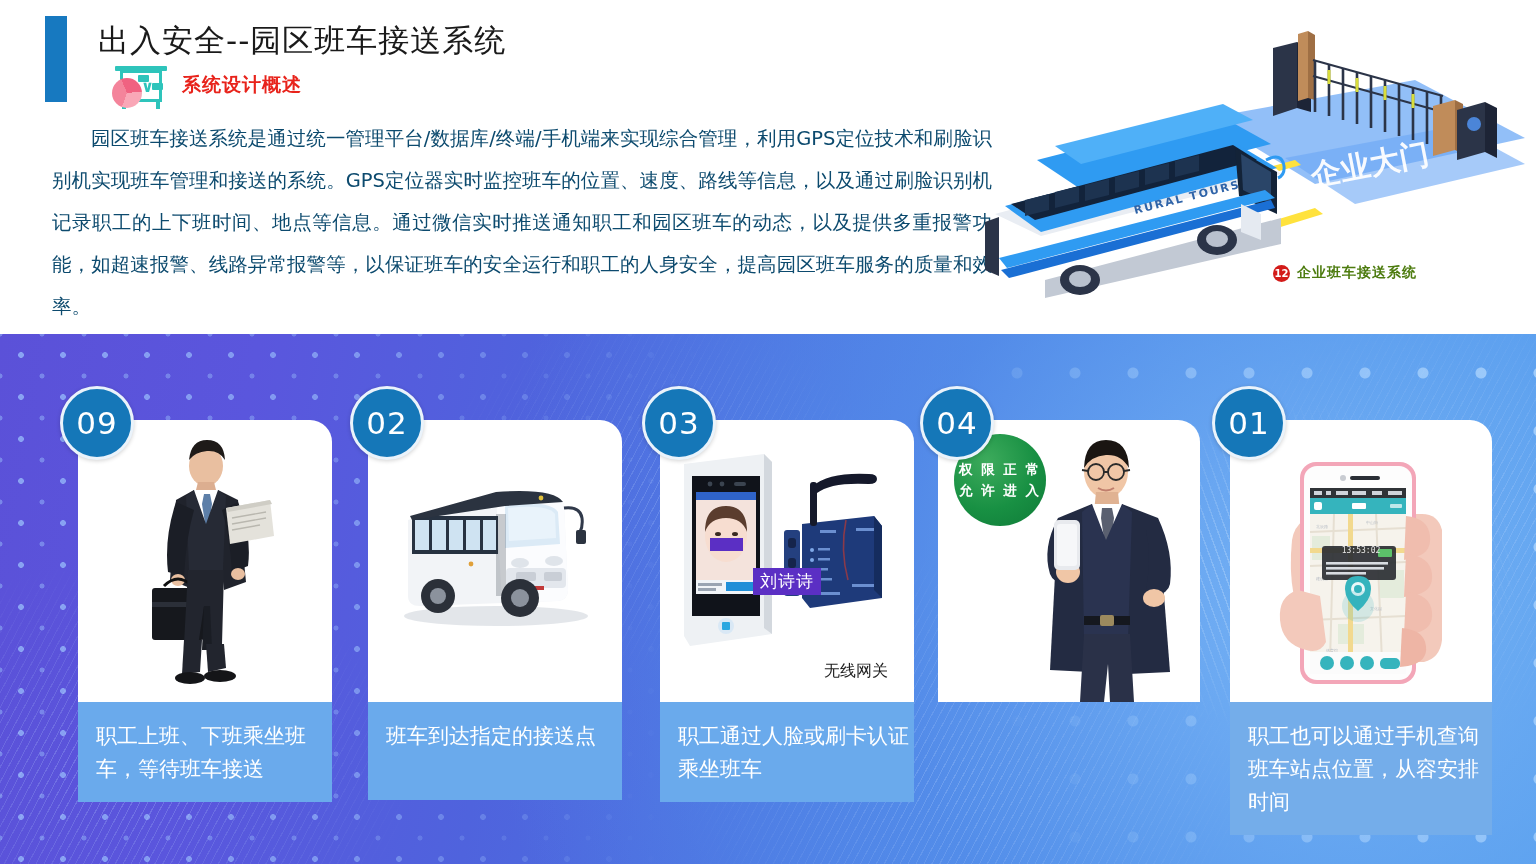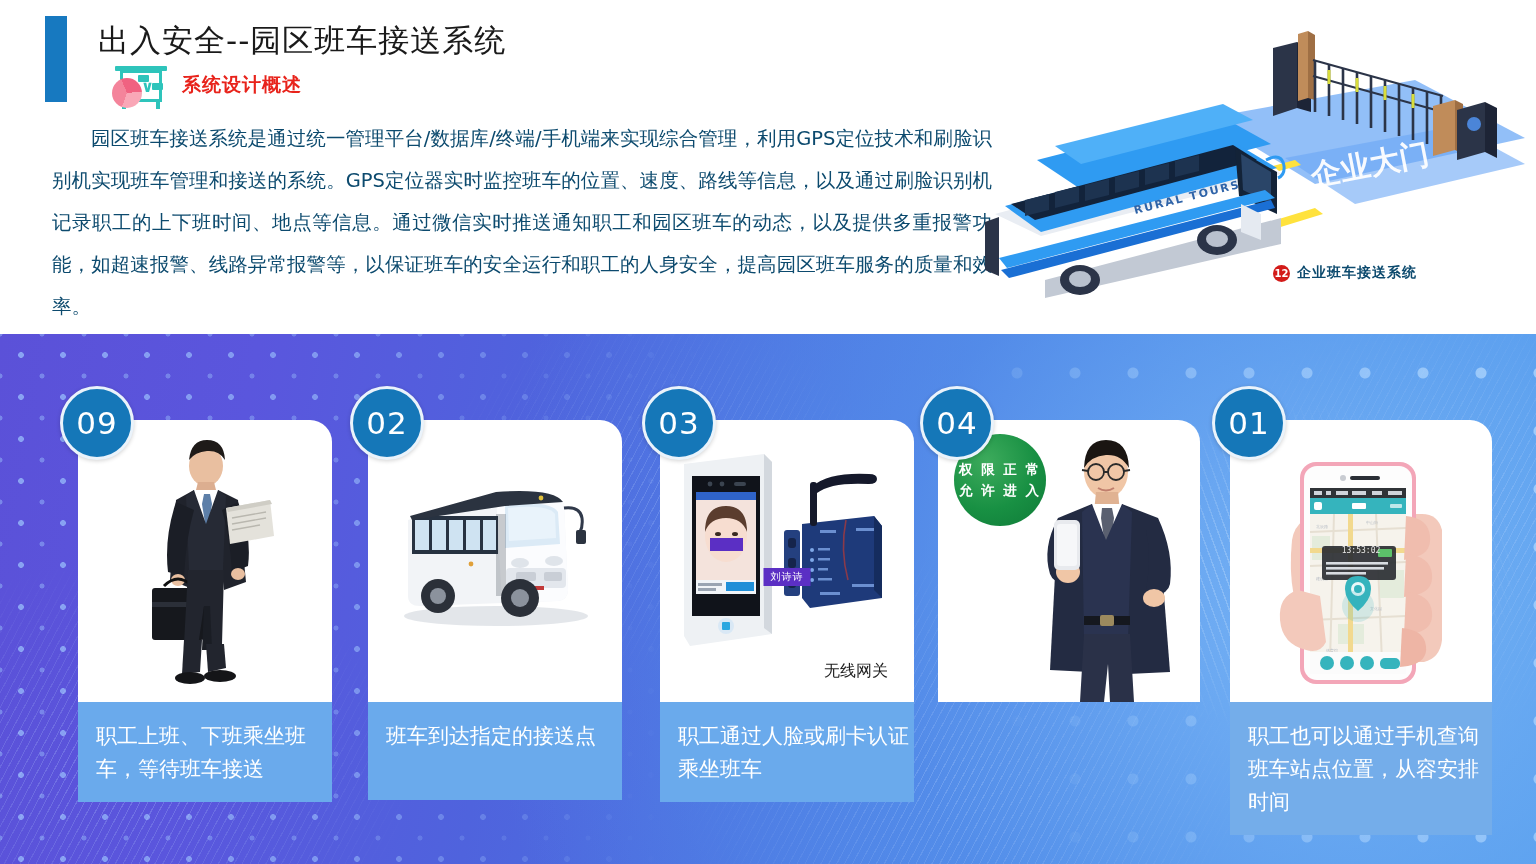--- a/index.html
+++ b/index.html
@@ -60,21 +60,21 @@
   .illus svg{position:absolute;left:0;top:0;}
   .illus-caption{
     position:absolute;left:288px;top:256px;display:flex;align-items:center;gap:7px;
   }
   .illus-badge{
     width:17px;height:17px;border-radius:50%;background:#d31b19;color:#fff;
     font-size:10px;display:flex;align-items:center;justify-content:center;
     font-family:"DejaVu Sans",sans-serif;font-weight:bold;
   }
   .illus-caption-text{
-    font-size:14px;color:#0c4a6e;font-weight:bold;letter-spacing:1px;white-space:nowrap;
+    font-size:14px;color:#4d7c0f;font-weight:bold;letter-spacing:1px;white-space:nowrap;
     font-family:"DejaVu Sans","Liberation Sans",sans-serif;
   }
 
   
   .bottom-section{
     position:absolute;left:0;top:334px;width:1536px;height:530px;overflow:hidden;
     background:
       radial-gradient(circle at 86% 52%, rgba(120,180,245,.95) 0%, rgba(90,150,235,.55) 32%, rgba(80,120,230,0) 62%),
       linear-gradient(100deg,#5b51d8 0%,#5a56dd 16%,#4f63dd 34%,#4a74e2 52%,#4a87e9 70%,#4f9cef 86%,#56a9f2 100%);
   }
@@ -162,21 +162,21 @@
   }
   .perm-badge{
     position:absolute;left:16px;top:14px;width:92px;height:92px;border-radius:50%;
     background:radial-gradient(circle at 36% 30%,#3dab5c 0%,#189043 55%,#0f7a38 100%);
     color:#fff;display:flex;flex-direction:column;align-items:center;justify-content:center;
     font-size:13.5px;font-weight:bold;letter-spacing:2px;line-height:21px;
     font-family:"DejaVu Sans","Liberation Sans",sans-serif;text-align:center;
   }
   .face-name{
     position:absolute;left:50%;top:148px;transform:translateX(-50%);
-    background:#5b2fc4;color:#fff;font-size:10px;padding:2px 7px;letter-spacing:1px;
+    background:#5b2fc4;color:#fff;font-size:17px;padding:2px 7px;letter-spacing:1px;
     font-family:"DejaVu Sans","Liberation Sans",sans-serif;white-space:nowrap;
   }
   .phone-time{
     position:absolute;left:50%;top:126px;transform:translateX(-50%);
     color:#e9e9e9;font-size:8px;font-family:"DejaVu Sans Mono",monospace;white-space:nowrap;
   }
 </style>
 </head>
 <body>
 

